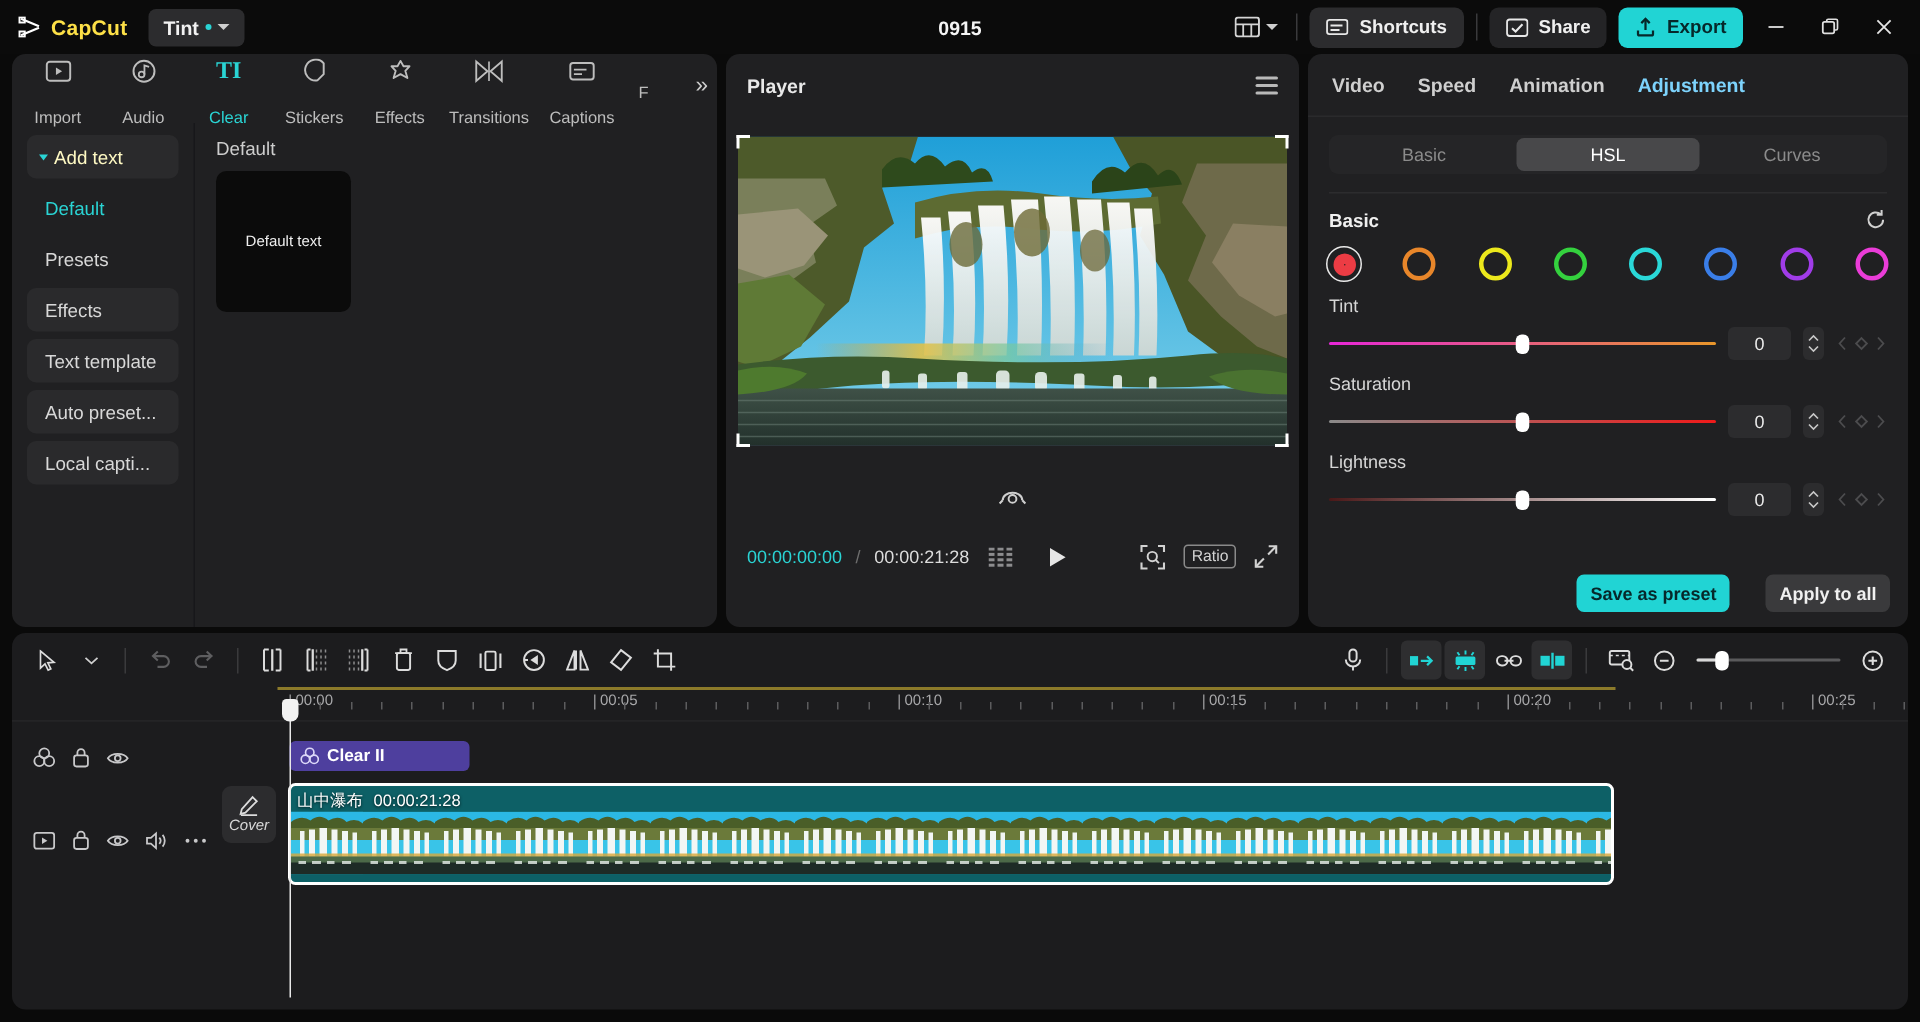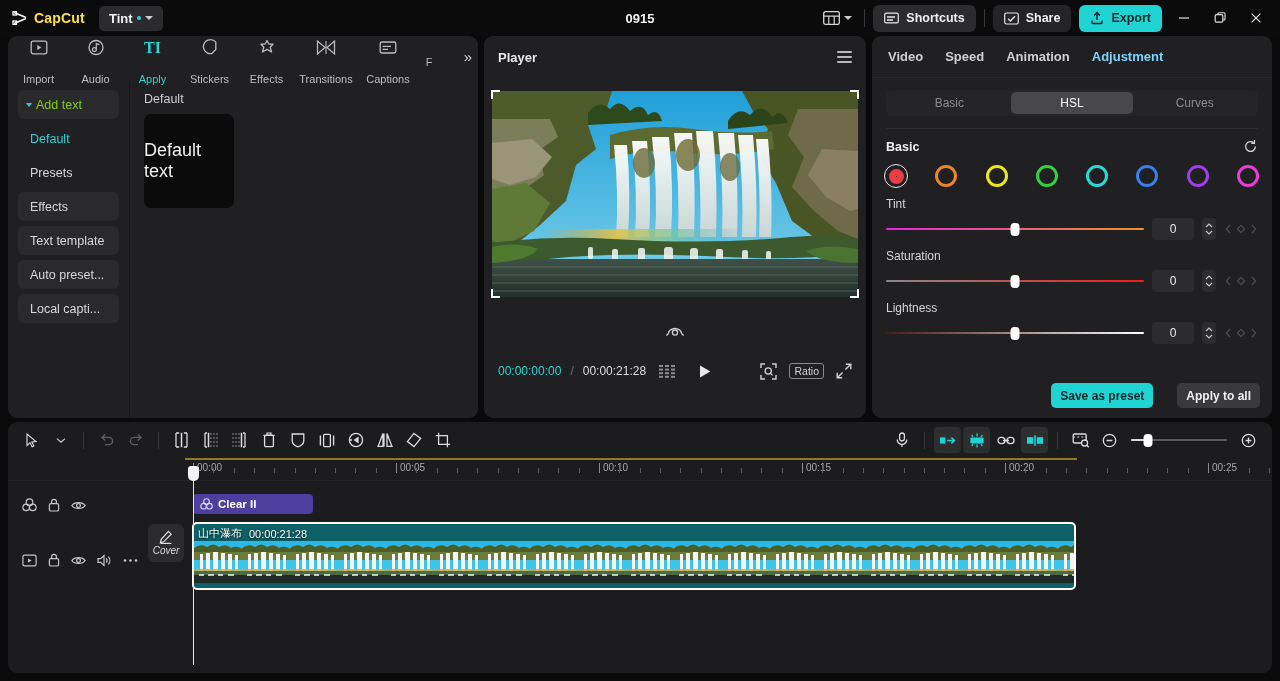--- a/index.html
+++ b/index.html
@@ -65,30 +65,30 @@
   .tab.clipped { width: 20px; overflow: hidden; }
   .expand-tabs { position: absolute; right: 6px; top: 12px; color: #cfcfcf; font-size: 15px; cursor: pointer; }
 
   .left-body { display: flex; height: 336px; }
   .left-nav { width: 121px; padding: 8px 10px 0 10px; display: flex; flex-direction: column; gap: 5px; }
   .navitem {
     height: 29px; border-radius: 6px; display: flex; align-items: center; padding-left: 12px;
     font-size: 12.5px; color: #d8d8d8; cursor: pointer; background: transparent;
   }
   .navitem.boxed { background: #2a2a2c; }
-  .navitem.addtext { background: #2a2a2c; color: #84cc16; padding-left: 8px; gap: 4px; }
+  .navitem.addtext { background: #2a2a2c; color: #fef9c3; padding-left: 8px; gap: 4px; }
   .navitem.sel { color: #2ad4d4; }
   .tiny-caret { width: 0; height: 0; border-left: 3.5px solid transparent; border-right: 3.5px solid transparent; border-top: 4px solid #2ad4d4; }
 
   .left-content { flex: 1; border-left: 1px solid #17171a; padding: 10px 14px; }
   .content-title { font-size: 12.5px; color: #cdcdcd; margin-bottom: 8px; }
   .text-card {
     width: 90px; height: 94px; background: #0b0b0b; border-radius: 7px;
     display: flex; align-items: center; justify-content: center;
-    font-size: 18px; color: #f0f0f0; cursor: pointer;
+    font-size: 10px; color: #f0f0f0; cursor: pointer;
   }
 
   
   .player-head { height: 42px; display: flex; align-items: center; padding: 0 14px; }
   .player-title { font-size: 13px; font-weight: 700; color: #e9e9e9; }
   .burger { margin-left: auto; display: flex; flex-direction: column; gap: 3px; cursor: pointer; }
   .burger i { display: block; width: 15px; height: 2px; background: #b9b9b9; border-radius: 1px; }
   .stage { position: relative; width: 382px; height: 232px; display: flex; align-items: center; justify-content: center; }
   .video-frame { position: relative; width: 366px; height: 206px; }
   .video-img { position: absolute; inset: 0; overflow: hidden; }
@@ -299,21 +299,21 @@
               <circle cx="9" cy="8.5" r="7" stroke="#bdbdbd" stroke-width="1.3" fill="none"></circle>
               <circle cx="7.4" cy="10.6" r="1.9" stroke="#bdbdbd" stroke-width="1.2" fill="none"></circle>
               <path d="M9.3 10.6 V4.6 L12.4 5.6" stroke="#bdbdbd" stroke-width="1.2" fill="none"></path>
             </svg>
           </span>
           <span class="tlabel">Audio</span>
         </div>
 
         <div class="tab active">
           <span style="font-size:16px;font-weight:700;color:#2ad4d4;line-height:17px;font-family:'Liberation Serif',serif;">TI</span>
-          <span class="tlabel">Apply</span>
+          <span class="tlabel">Clear</span>
         </div>
 
         <div class="tab">
           <span>
             <svg width="18" height="17" viewBox="0 0 18 17">
               <path d="M14.8 3.2 A7 7 0 1 0 10.6 14.6 L14.8 10.4 Z" stroke="#bdbdbd" stroke-width="1.3" fill="none"></path>
             </svg>
           </span>
           <span class="tlabel">Stickers</span>
         </div>

